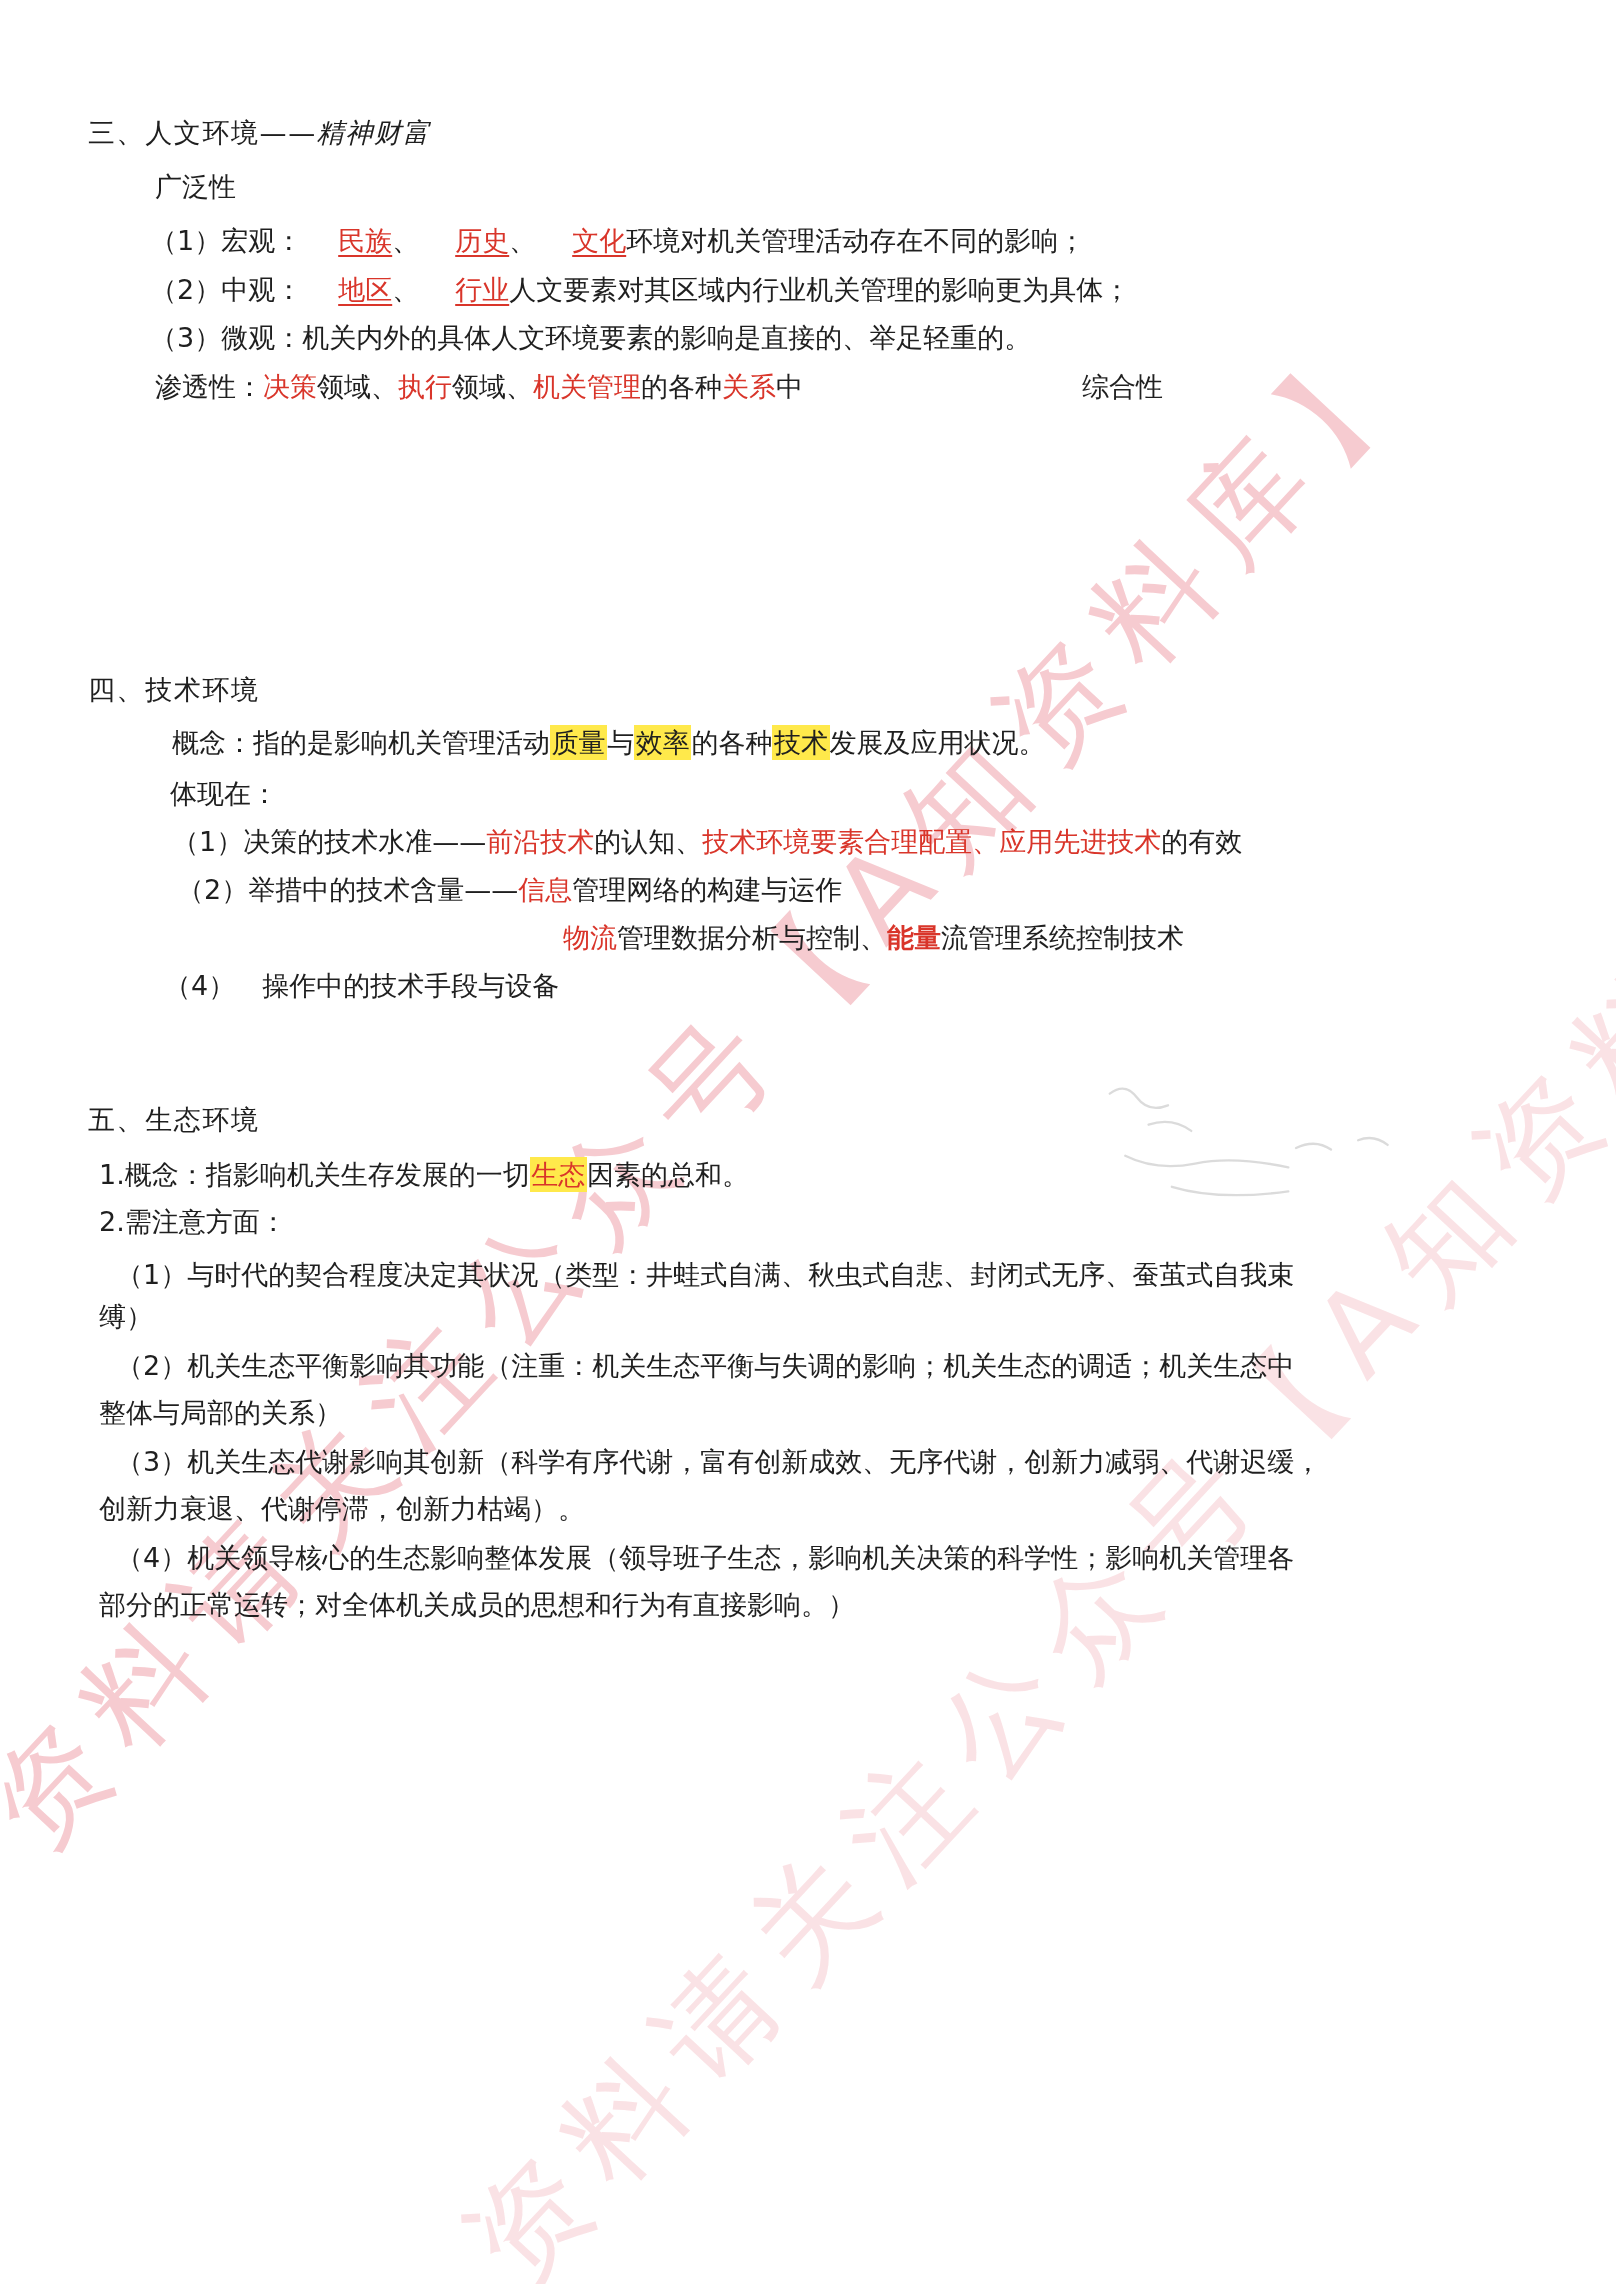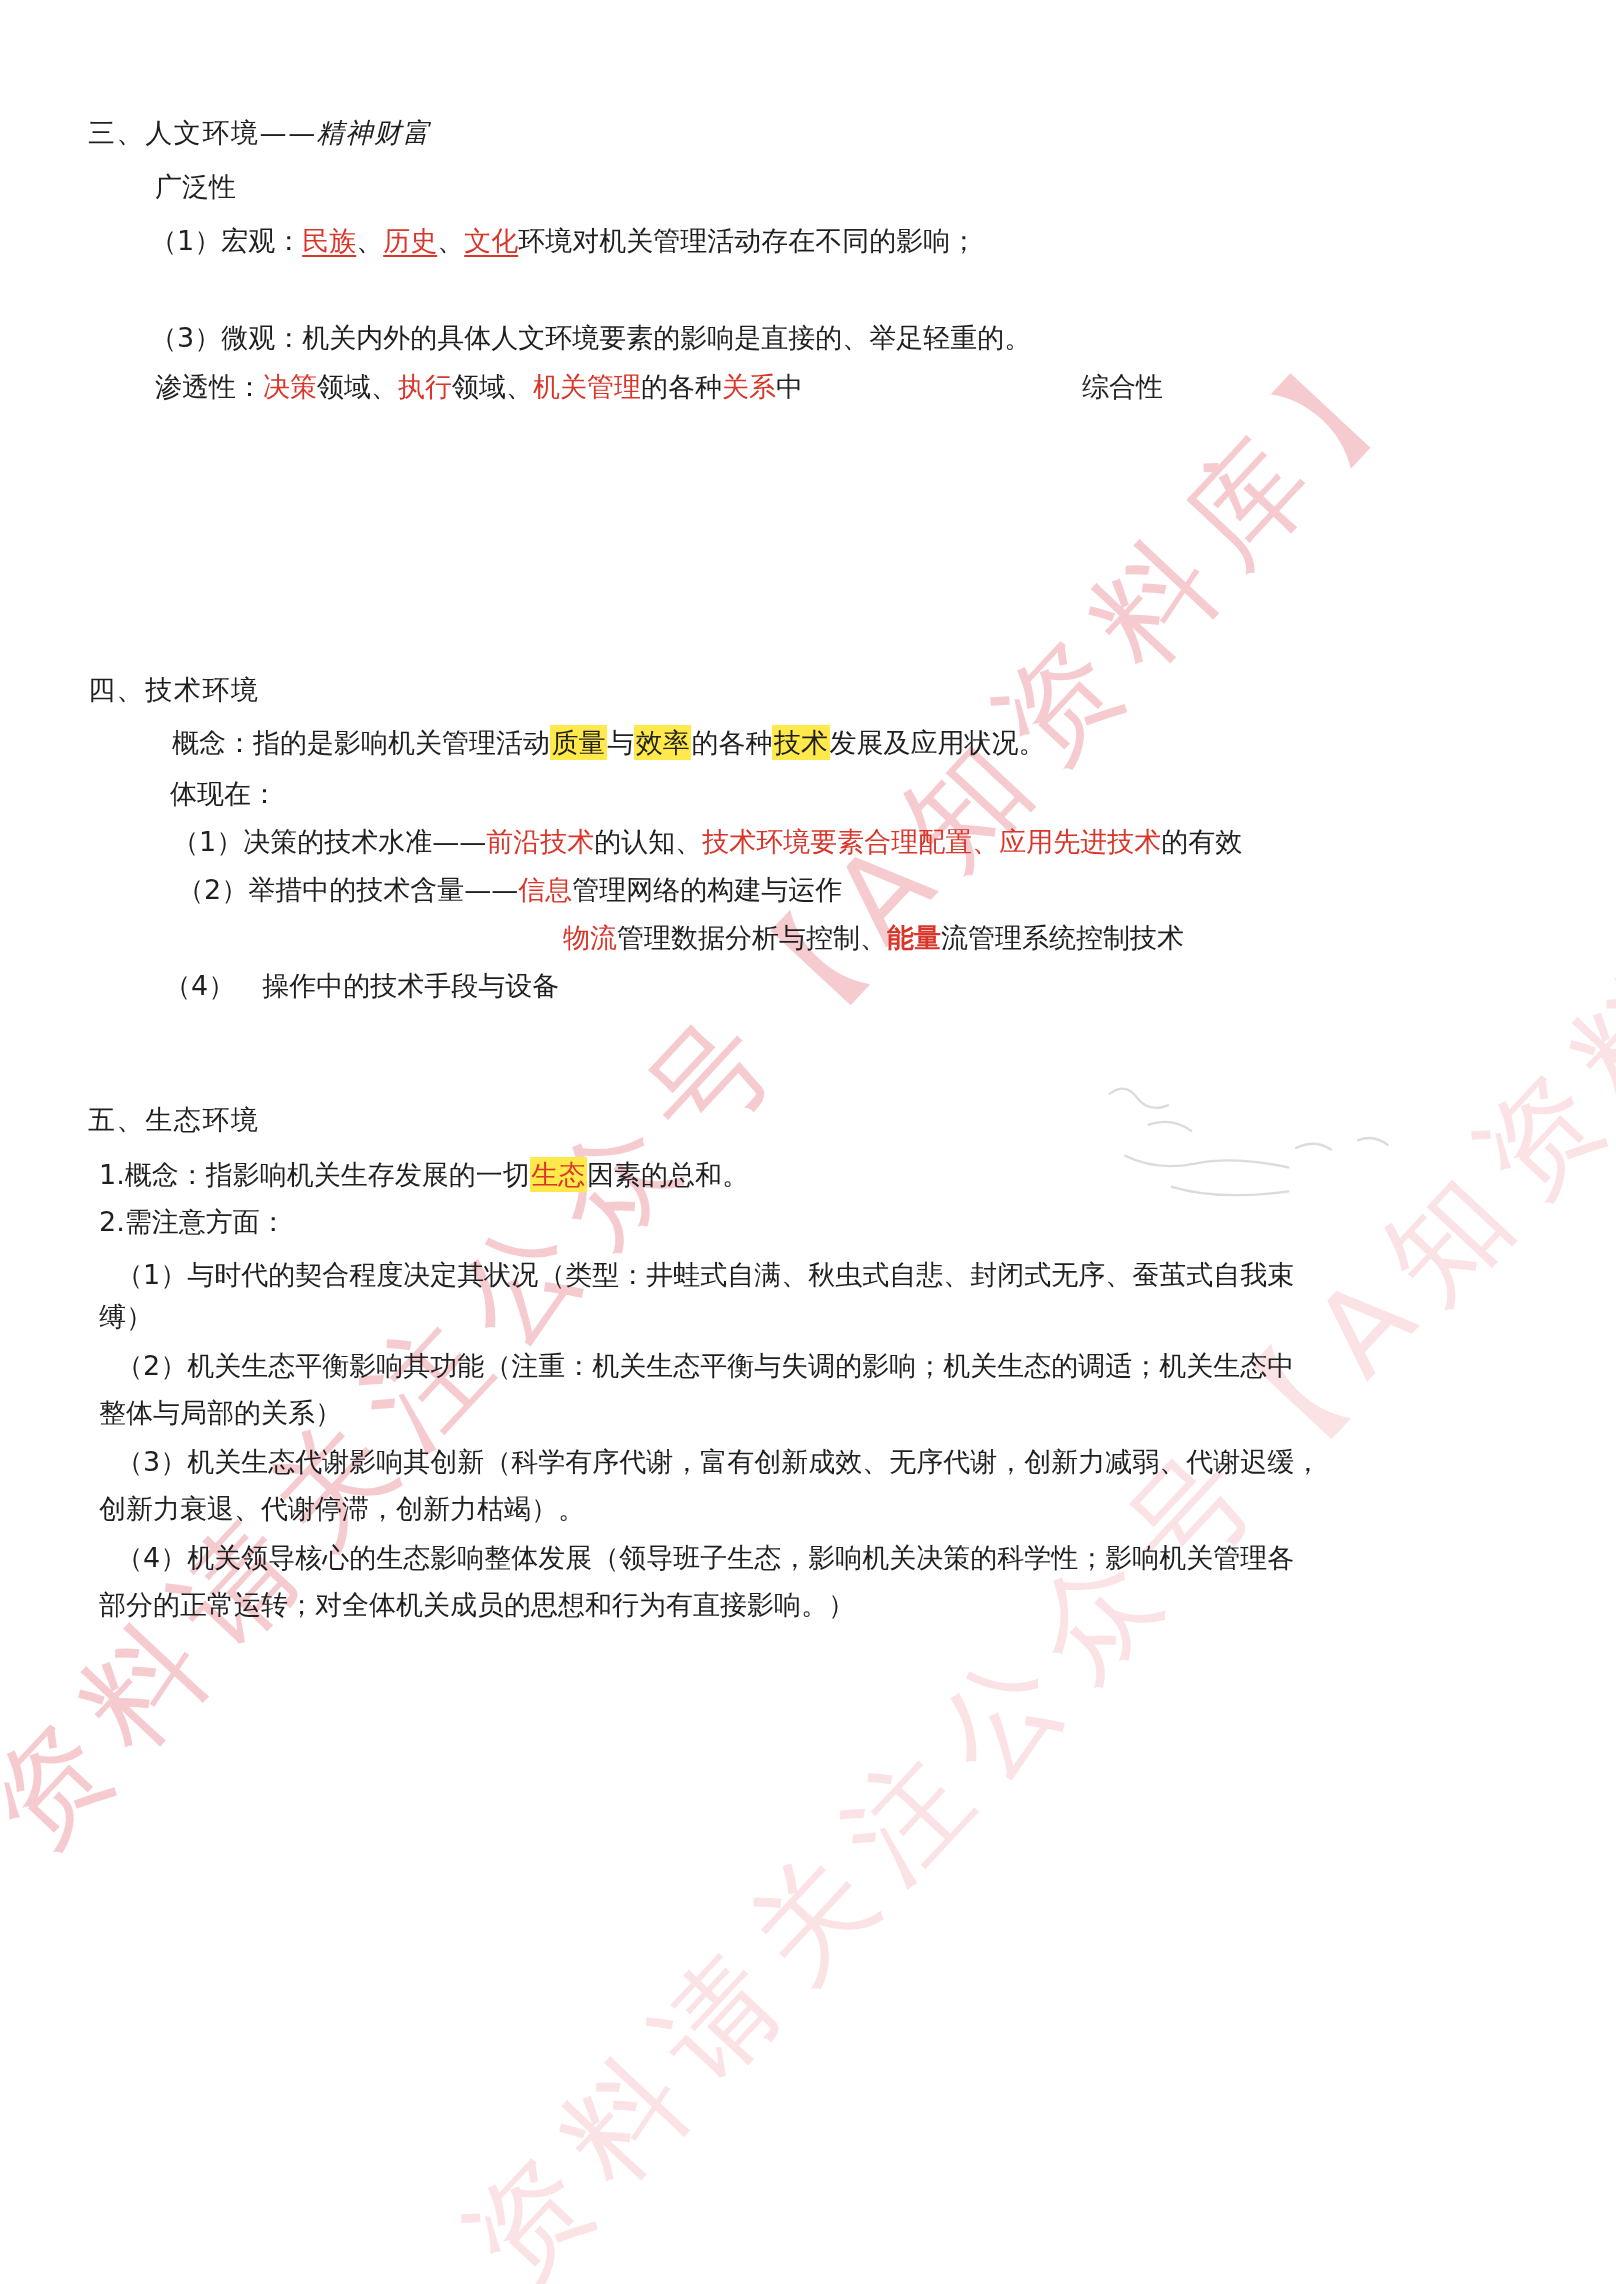--- a/index.html
+++ b/index.html
@@ -19,21 +19,21 @@
   }
   .line{
     position:absolute;
     white-space:pre;
     font-size:27px;
     line-height:1.35;
   }
   .heading{font-size:27px;letter-spacing:1.6px;}
   .run-it{font-style:italic;}
   .run-red{color:var(--red);}
-  .run-ul{text-decoration:underline;text-decoration-color:var(--red);text-decoration-thickness:2.3px;text-underline-offset:5.4px;}
+  .run-ul{text-decoration:underline;text-decoration-color:var(--red);text-decoration-thickness:2.3px;text-underline-offset:5.4px;margin-left:36px;}
   .run-hl{background:var(--hl);padding:2.3px 1.6px;}
   .run-b{font-weight:bold;}
   .watermark{
     position:absolute;
     white-space:nowrap;
     font-size:116px;
     letter-spacing:22px;
     color:var(--wm);
     transform:rotate(-47deg);
     transform-origin:0 0;
@@ -79,20 +79,21 @@
   <div class="watermark" style="left:-47px;top:1777px;">资料请关注公众号【A知资料库】</div>
   <div class="watermark secondary" style="left:434px;top:2211px;">资料请关注公众号【A知资料库】</div>
 
   <svg class="smudge" style="left:1102px;top:1078px;" width="326" height="140" viewBox="0 0 420 180">
     <path d="M10 20 q20 -15 35 5 t40 10 M60 60 q30 -10 55 8 M30 100 q40 20 90 10 t120 5 M250 90 q25 -12 45 2 M330 80 q20 -8 38 6 M90 140 q60 18 150 6" fill="none" stroke="#9a9a9a" stroke-width="3" stroke-linecap="round"></path>
   </svg>
 
   <div class="line heading l-s3-h"><span>三、人文环境——</span><span class="run-it">精神财富</span></div>
   <div class="line l-s3-br"><span>广泛性</span></div>
   <div class="line l-s3-1"><span>（1）宏观：</span><span class="run-red run-ul">民族</span><span>、</span><span class="run-red run-ul">历史</span><span>、</span><span class="run-red run-ul">文化</span><span>环境对机关管理活动存在不同的影响；</span></div>
+  <div class="line l-s3-2"><span>（2）中观：</span><span class="run-red run-ul">地区</span><span>、</span><span class="run-red run-ul">行业</span><span>人文要素对其区域内行业机关管理的影响更为具体；</span></div>
   <div class="line l-s3-3"><span>（3）微观：机关内外的具体人文环境要素的影响是直接的、举足轻重的。</span></div>
   <div class="line l-s3-p"><span>渗透性：</span><span class="run-red">决策</span><span>领域、</span><span class="run-red">执行</span><span>领域、</span><span class="run-red">机关管理</span><span>的各种</span><span class="run-red">关系</span><span>中</span></div>
   <div class="line l-s3-z"><span>综合性</span></div>
 
   <div class="line heading l-s4-h"><span>四、技术环境</span></div>
   <div class="line l-s4-c"><span>概念：指的是影响机关管理活动</span><span class="run-hl">质量</span><span>与</span><span class="run-hl">效率</span><span>的各种</span><span class="run-hl">技术</span><span>发展及应用状况。</span></div>
   <div class="line l-s4-r"><span>体现在：</span></div>
   <div class="line l-s4-1"><span>（1）决策的技术水准——</span><span class="run-red">前沿技术</span><span>的认知、</span><span class="run-red">技术环境要素合理配置、应用先进技术</span><span>的有效</span></div>
   <div class="line l-s4-2"><span>（2）举措中的技术含量——</span><span class="run-red">信息</span><span>管理网络的构建与运作</span></div>
   <div class="line l-s4-2b"><span class="run-red">物流</span><span>管理数据分析与控制、</span><span class="run-red run-b">能量</span><span>流管理系统控制技术</span></div>

